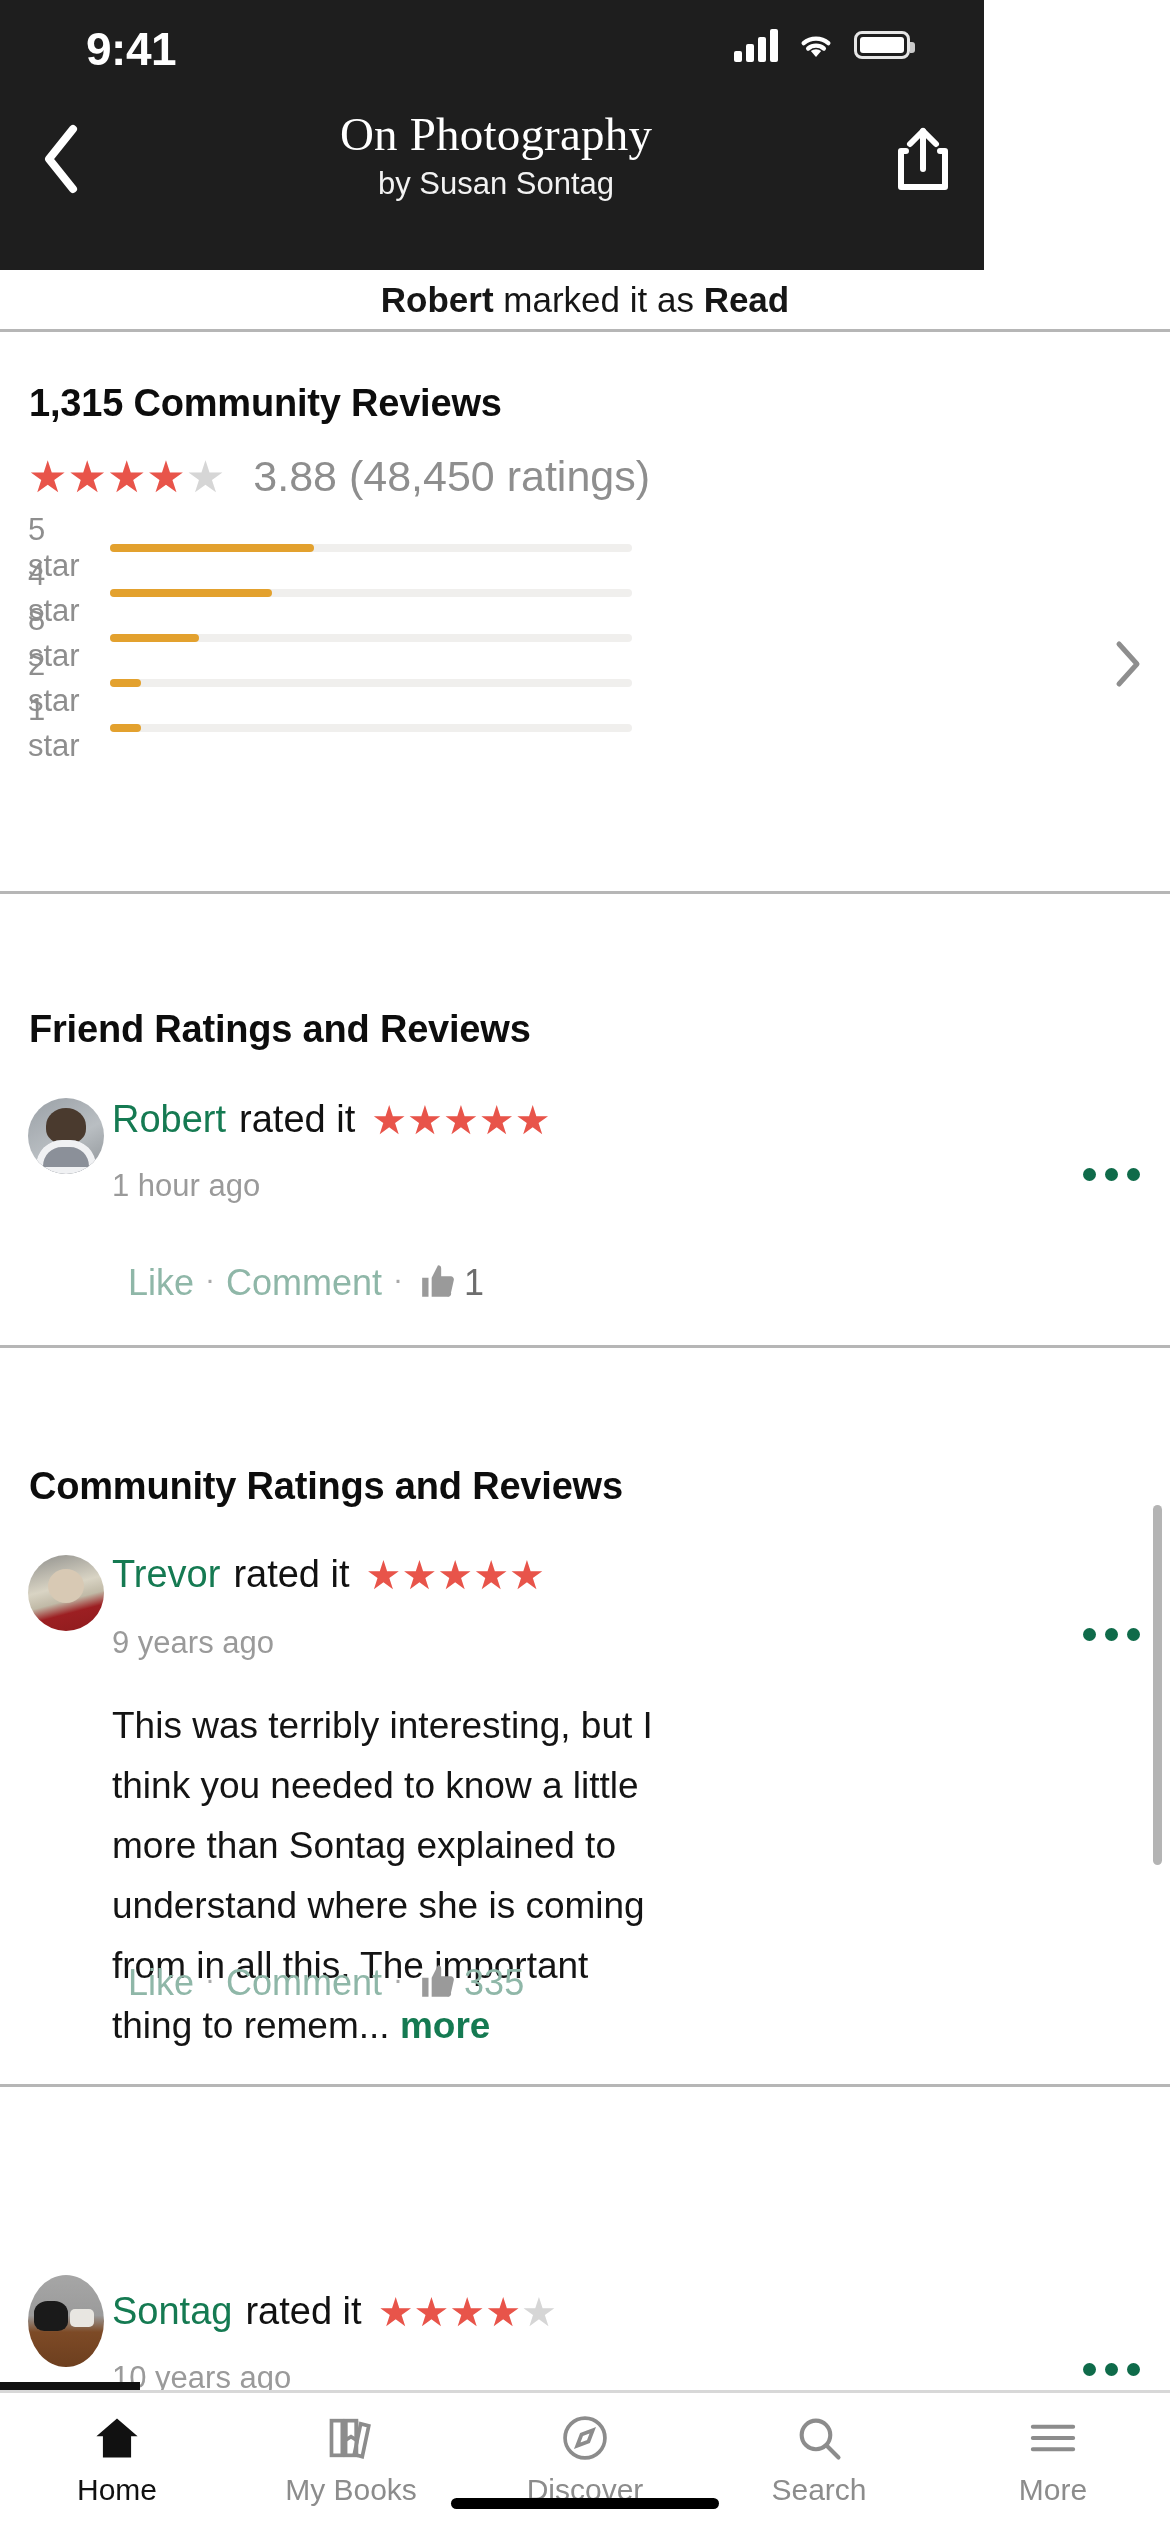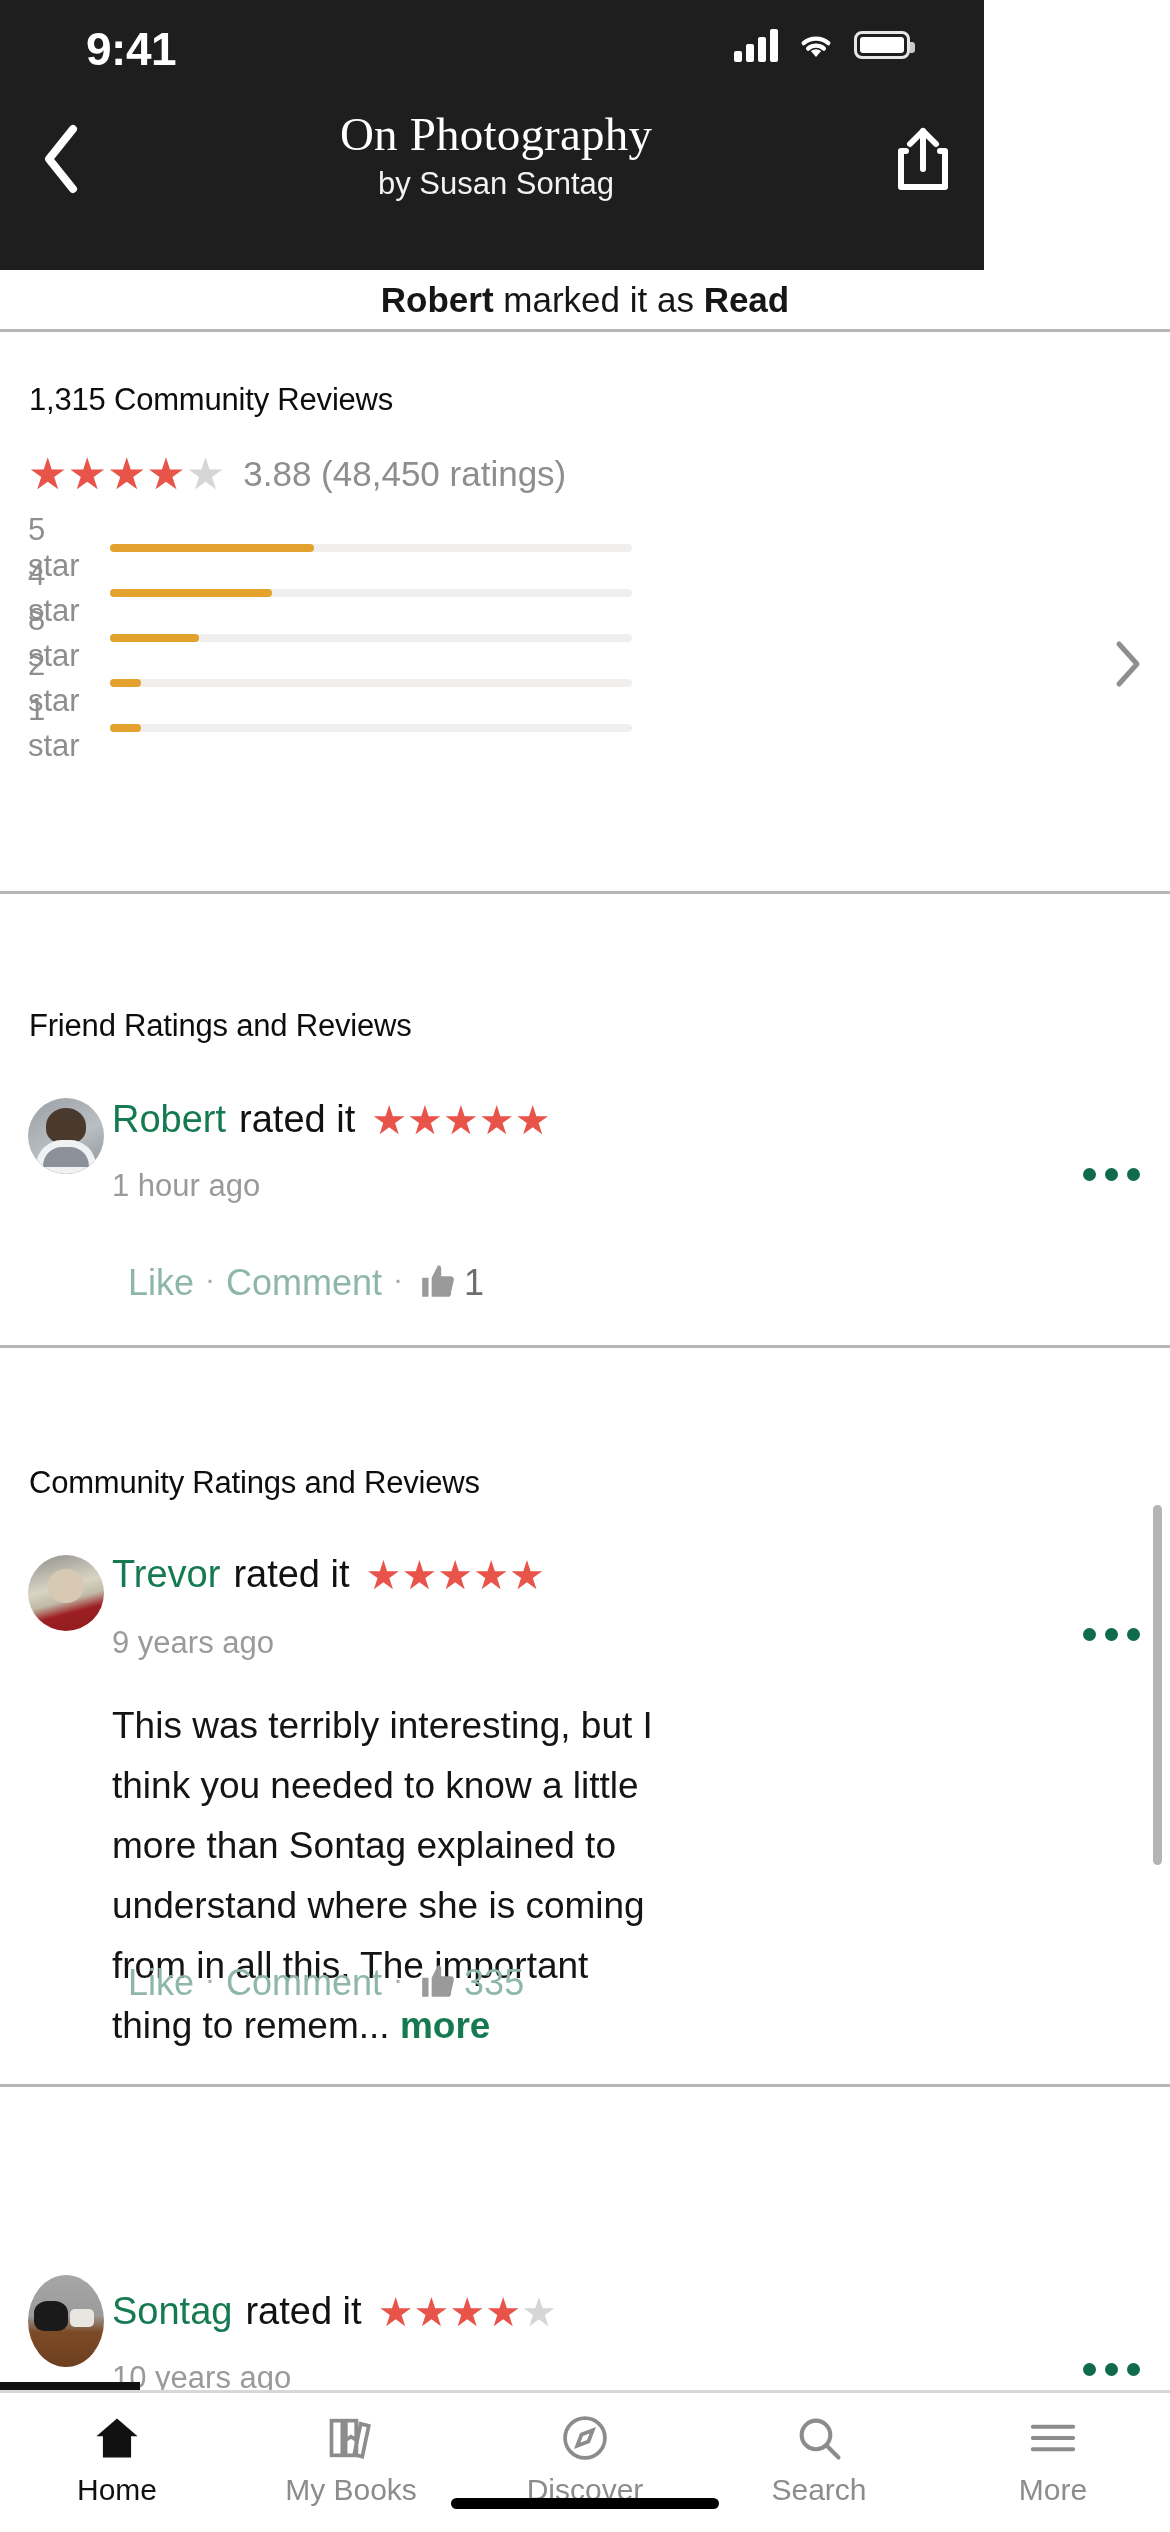--- a/index.html
+++ b/index.html
@@ -74,33 +74,33 @@
     display:flex; align-items:center; justify-content:center;
     border-bottom:3px solid #b6b6b6;
   }
   .activity-text { font-size:35px; color:#161616; }
   .activity-text b { font-weight:700; }
   .sec-divider {
     position:absolute; left:0; width:1170px; height:3px; background:#b6b6b6;
   }
   .sec-title {
     position:absolute; left:29px;
-    font-size:31px; font-weight:400; color:#0d0d0d; letter-spacing:-0.2px;
+    font-size:38px; font-weight:700; color:#0d0d0d; letter-spacing:-0.2px;
   }
 
   
   .summary-title { top:382px; }
   .summary-stars {
     position:absolute; left:28px; top:452px;
     display:flex; align-items:center; gap:12px;
   }
   .stars { display:flex; letter-spacing:0px; line-height:1; }
   .stars span { font-size:44px; color:#e8544a; }
   .stars span.off { color:#d6d6d6; }
-  .summary-meta { font-size:35px; color:#8e8e8e; margin-left:6px; }
+  .summary-meta { font-size:43px; color:#8e8e8e; margin-left:16px; }
 
   .bars { position:absolute; left:0; top:525px; width:1170px; }
   .bar-row {
     position:relative; height:45px; display:flex; align-items:center;
     cursor:pointer;
   }
   .bar-label {
     position:absolute; left:28px; width:72px;
     font-size:31px; color:#8e8e8e; text-align:left;
   }

